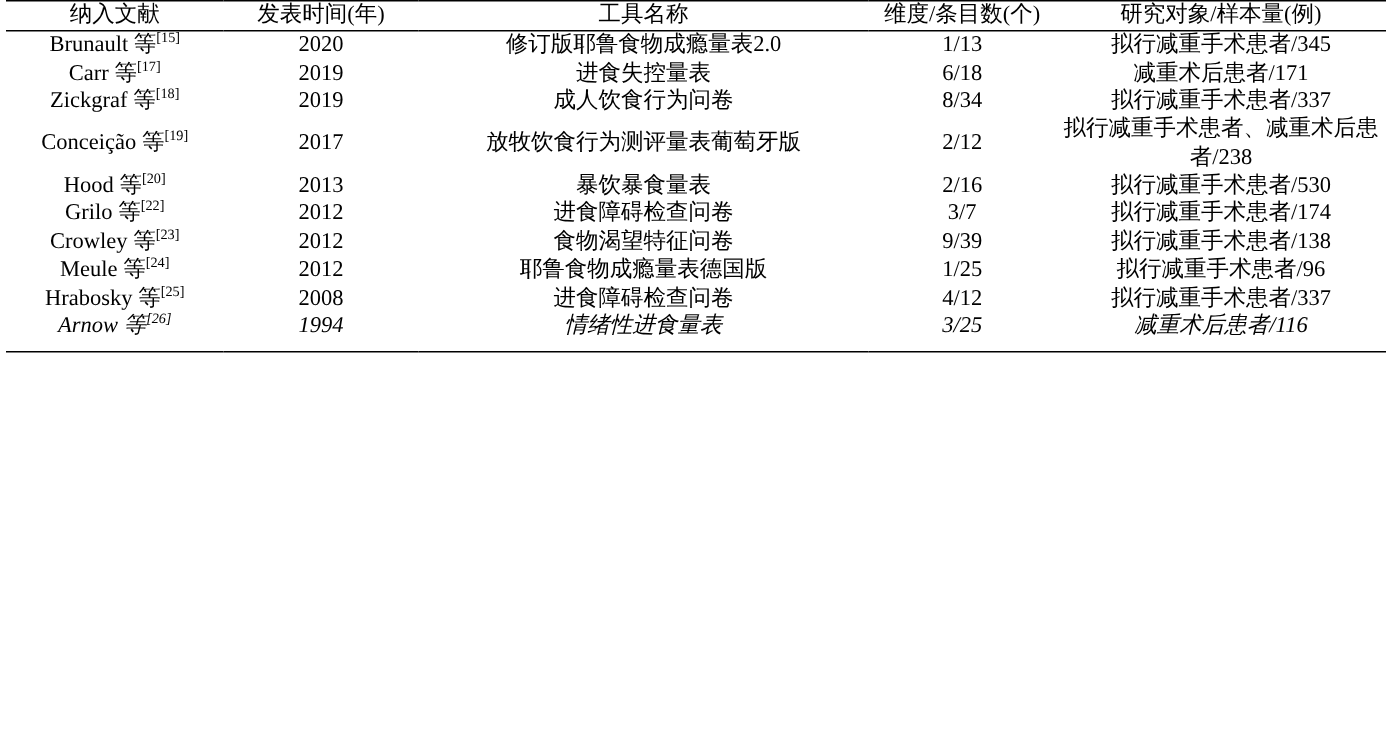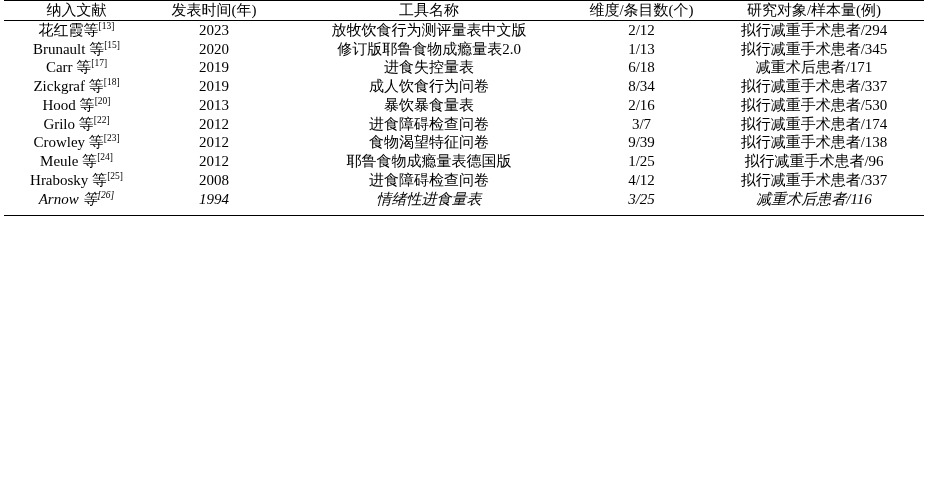--- a/index.html
+++ b/index.html
@@ -81,46 +81,46 @@
       <tr>
         <th>纳入文献</th>
         <th>发表时间(年)</th>
         <th>工具名称</th>
         <th>维度/条目数(个)</th>
         <th>研究对象/样本量(例)</th>
       </tr>
     </thead>
     <tbody>
       <tr>
-        <td class="col-ref"><span>花红霞等</span><span class="sup">[13]</span></td>
-        <td>2023</td>
-        <td>放牧饮食行为测评量表中文版</td>
-        <td>2/12</td>
-        <td>拟行减重手术患者/294</td>
-      </tr>
-      <tr>
         <td class="col-ref"><span>Brunault 等</span><span class="sup">[15]</span></td>
         <td>2020</td>
         <td>修订版耶鲁食物成瘾量表2.0</td>
         <td>1/13</td>
         <td>拟行减重手术患者/345</td>
       </tr>
       <tr>
         <td class="col-ref"><span>Carr 等</span><span class="sup">[17]</span></td>
         <td>2019</td>
         <td>进食失控量表</td>
         <td>6/18</td>
         <td>减重术后患者/171</td>
       </tr>
       <tr>
         <td class="col-ref"><span>Zickgraf 等</span><span class="sup">[18]</span></td>
         <td>2019</td>
         <td>成人饮食行为问卷</td>
         <td>8/34</td>
         <td>拟行减重手术患者/337</td>
+      </tr>
+      <tr>
+        <td class="col-ref"><span>Conceição 等</span><span class="sup">[19]</span></td>
+        <td>2017</td>
+        <td>放牧饮食行为测评量表葡萄牙版</td>
+        <td>2/12</td>
+        <td class="two-line">拟行减重手术患者、减重术后患者/238</td>
       </tr>
       <tr>
         <td class="col-ref"><span>Hood 等</span><span class="sup">[20]</span></td>
         <td>2013</td>
         <td>暴饮暴食量表</td>
         <td>2/16</td>
         <td>拟行减重手术患者/530</td>
       </tr>
       <tr>
         <td class="col-ref"><span>Grilo 等</span><span class="sup">[22]</span></td>

